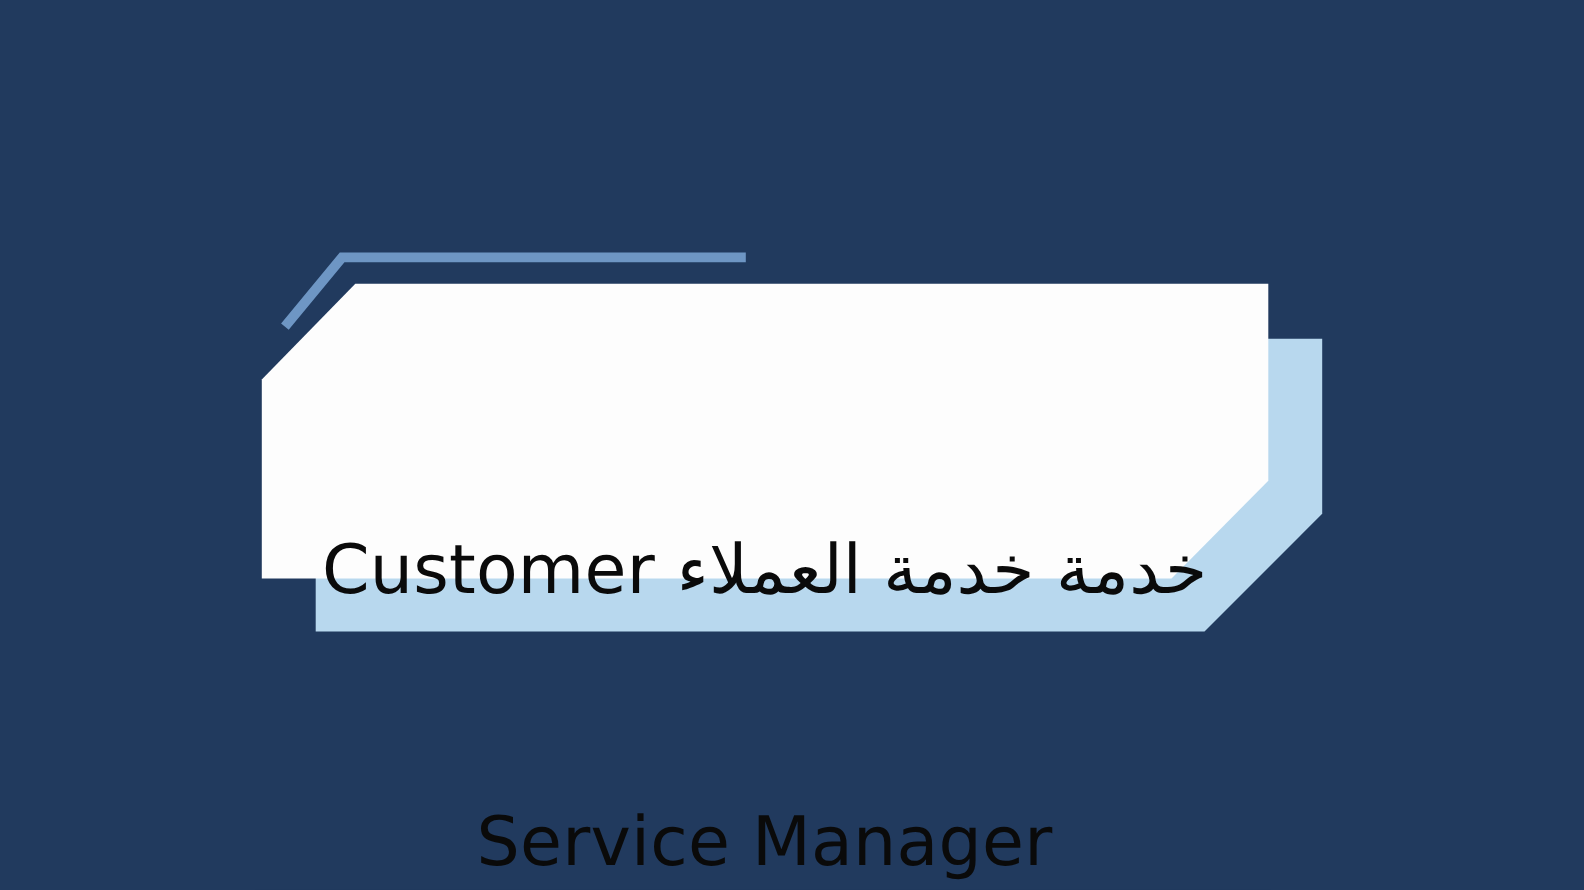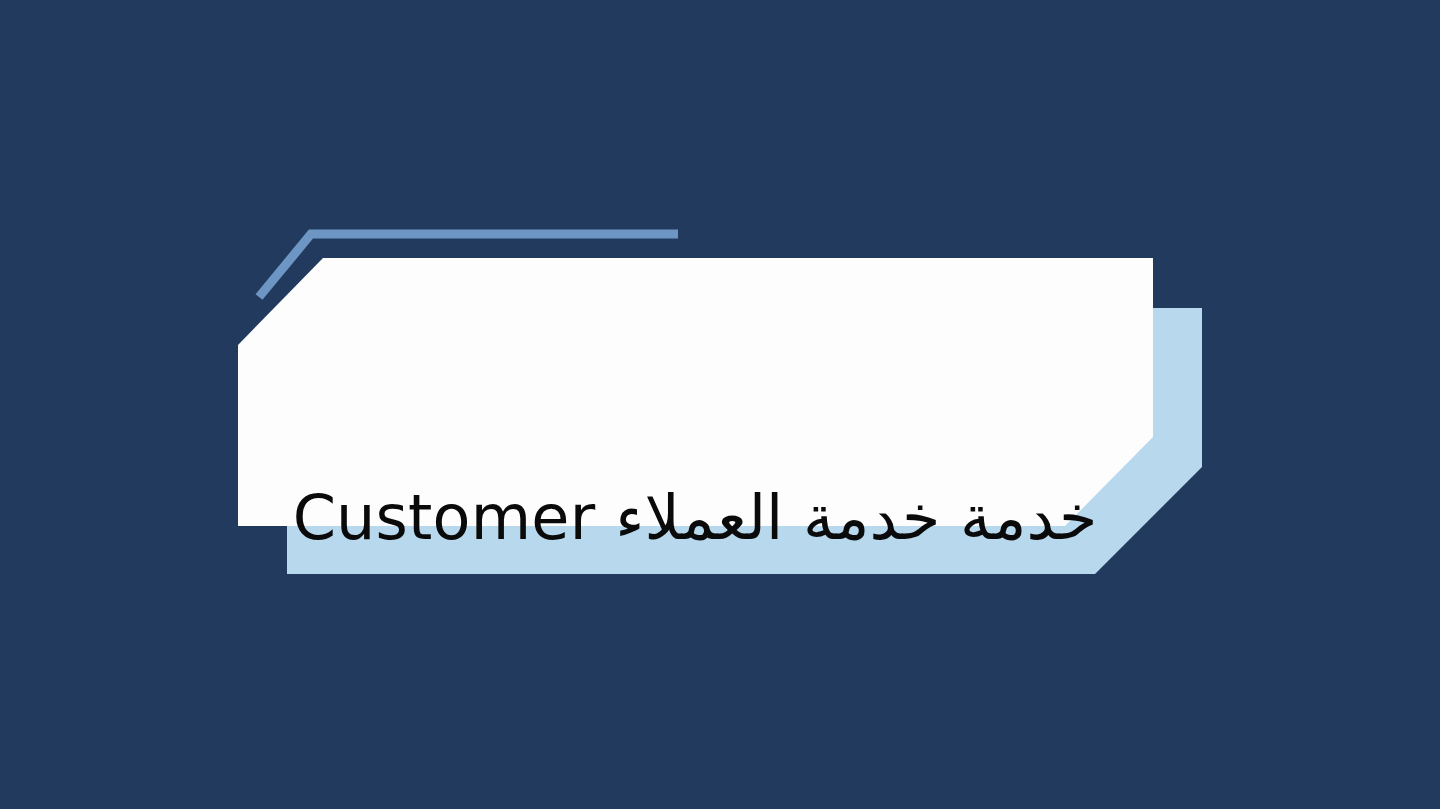--- a/index.html
+++ b/index.html
@@ -68,15 +68,16 @@
 
     <polygon points="287,308 1202,308 1202,467 1095,574 287,574" fill="#b8d8ee"></polygon>
 
     <polygon points="323,258 1153,258 1153,437 1065,526 238,526 238,345" fill="#fdfdfd"></polygon>
 
     <polyline points="259,297 311,234 678,234" fill="none" stroke="#6e96c4" stroke-width="9" stroke-linecap="butt" stroke-linejoin="miter"></polyline>
   </svg>
 
   <div id="title-block">
     <span class="title-line" id="title-line-1">Customer خدمة خدمة العملاء</span>
+    <span class="title-line" id="title-line-2">Service Manager</span>
   </div>
 
 </div>
 
 </body></html>

